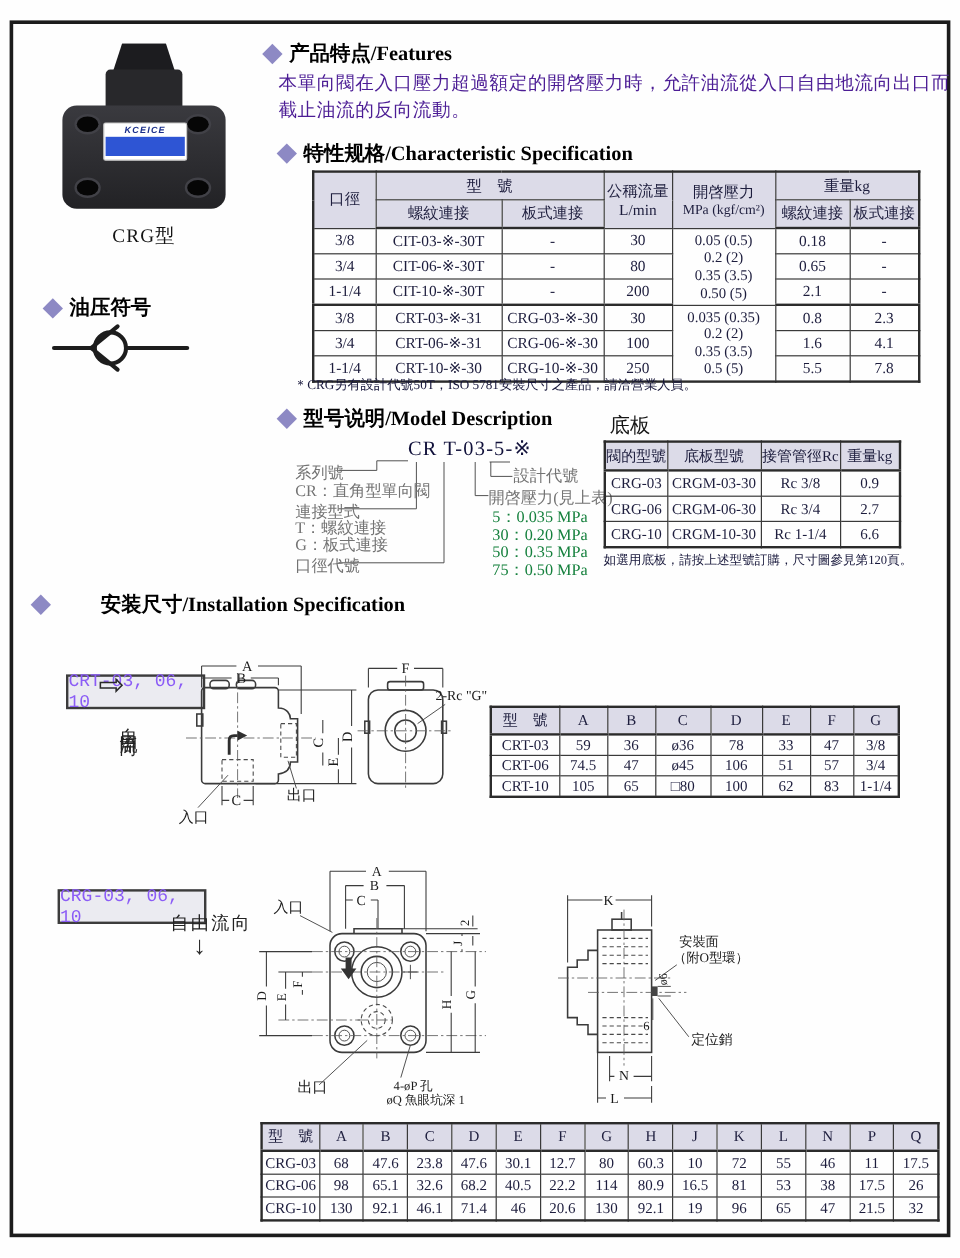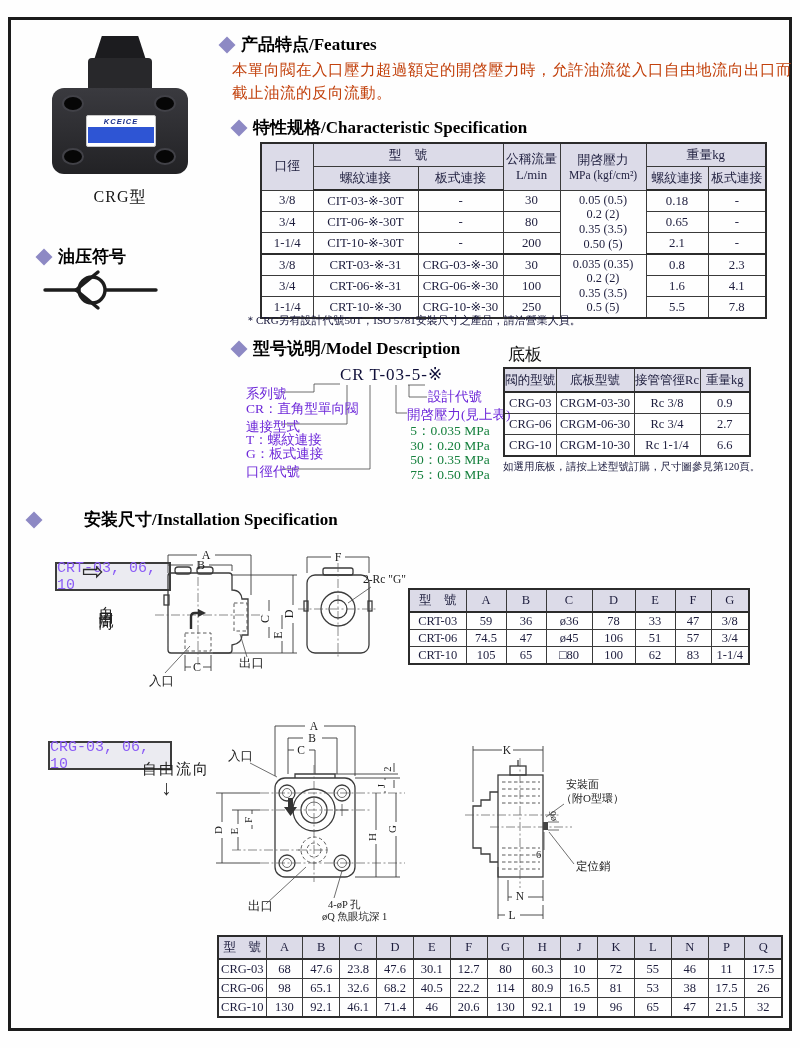--- a/index.html
+++ b/index.html
@@ -5,21 +5,21 @@
   html,body{margin:0;padding:0;background:#fff;}
   .page{position:relative;width:800px;height:1048px;background:#fefefe;overflow:hidden;
         font-family:"Liberation Serif","DejaVu Sans",serif;color:#111;}
   .page-border{position:absolute;left:8px;top:17px;width:778px;height:1008px;border:3px solid #1c1c1c;}
   .abs{position:absolute;}
   
   .sec-head{position:absolute;display:flex;align-items:center;gap:8px;font-weight:bold;
             font-size:17px;color:#000;white-space:nowrap;}
   .diamond{width:12px;height:12px;background:#8d89c4;transform:rotate(45deg);flex:0 0 auto;}
   
-  .para{position:absolute;font-size:15.5px;line-height:23px;color:#c2410c;letter-spacing:.5px;}
+  .para{position:absolute;font-size:15.5px;line-height:23px;color:#4c1d95;letter-spacing:.5px;}
   
   table{border-collapse:collapse;table-layout:fixed;color:#1d1d3d;}
   .doc-table{border:2px solid #2b2b2b;}
   .doc-table th,.doc-table td{border:1px solid #3a3a3a;text-align:center;vertical-align:middle;
        padding:0;font-weight:normal;overflow:hidden;}
   .doc-table thead th{background:#dcdbe8;}
   .doc-table thead tr:last-child th{border-bottom:2px solid #2b2b2b;}
   .spec{font-size:12.8px;}
   .spec td{height:20px;}
   .spec .hd th{height:22px;}
@@ -27,38 +27,38 @@
   tr.sep td{border-bottom:2px solid #2b2b2b;}
   .sub{font-size:12.5px;}
   .sub th{height:22px;}
   .sub td{height:20px;}
   .dimtab{font-size:12.5px;}
   .dimtab th{height:21px;}
   .dimtab td{height:16px;}
   .crgtab td{height:18px;}
   .footnote{position:absolute;font-size:11px;color:#16163a;white-space:nowrap;}
   
-  .md-label{position:absolute;font-size:13.5px;color:#6d28d9;white-space:nowrap;text-align:right;}
+  .md-label{position:absolute;font-size:13.5px;color:#737373;white-space:nowrap;text-align:right;}
   .md-code{position:absolute;font-size:17px;letter-spacing:1px;color:#10103a;white-space:nowrap;}
   .md-opts{position:absolute;font-size:13.5px;color:#15803d;text-align:center;line-height:14.5px;width:80px;}
   
   .draw-box{position:absolute;border:2px solid #3c3c3c;background:#ebebf1;color:#8b5cf6;
      font-family:Liberation Mono, monospace;font-size:15px;
      display:flex;align-items:center;justify-content:center;margin-top:44px;}
   
   .photo{position:absolute;left:52px;top:30px;width:136px;height:150px;}
   .cap{position:absolute;left:42px;top:6px;width:52px;height:24px;background:#1c1c1f;
        clip-path:polygon(15% 0,85% 0,100% 100%,0 100%);}
   .neck{position:absolute;left:36px;top:28px;width:64px;height:38px;background:#28282b;border-radius:4px;}
   .flange{position:absolute;left:0;top:58px;width:136px;height:86px;border-radius:12px;
        background:linear-gradient(#3a3a3f,#222225);}
   .hole{position:absolute;width:18px;height:13px;border-radius:50%;background:#060606;
        box-shadow:0 0 0 2px #414147;}
   .vlabel{position:absolute;left:34px;top:14px;width:68px;height:30px;background:#fff;
-       border:1px solid #c8c8c8;border-radius:2px;margin-top:13px;}
+       border:1px solid #c8c8c8;border-radius:2px;}
   .vlabel .brand{height:11px;text-align:center;font-family:"Liberation Sans",sans-serif;
        font-size:7.5px;font-weight:bold;font-style:italic;color:#1a2f8a;letter-spacing:1px;line-height:11px;}
   .vlabel .panel{height:16px;margin:0 1px 1px 1px;background:#2e55d4;}
   .prod-name{position:absolute;left:52px;top:187px;width:136px;text-align:center;font-size:16px;
        letter-spacing:1px;color:#141414;}
   
   .vflow{position:absolute;writing-mode:vertical-rl;font-size:15px;letter-spacing:3px;color:#222;}
   .hflow{position:absolute;font-size:15px;letter-spacing:2px;color:#222;white-space:nowrap;}
   .arrow-glyph{position:absolute;color:#2a2a2a;}
   
@@ -266,21 +266,21 @@
       <tr>
         <td>CRG-10</td>
         <td>CRGM-10-30</td>
         <td>Rc 1-1/4</td>
         <td>6.6</td>
       </tr>
     </tbody>
   </table>
   <div class="footnote" style="left:503px;top:460px;font-size:10.5px;">如選用底板，請按上述型號訂購，尺寸圖參見第120頁。</div>
 
-  <div class="sec-head" style="left:28px;top:508px;gap:44px;">
+  <div class="sec-head" style="left:28px;top:492px;gap:44px;">
     <span class="diamond"></span>
     <span>安装尺寸/Installation Specification</span>
   </div>
 
   <div class="draw-box" style="left:55px;top:518px;width:112px;height:25px;">CRT-03, 06, 10</div>
   <div class="arrow-glyph" style="left:82px;top:556px;font-size:26px;">⇨</div>
   <div class="vflow" style="left:96px;top:594px;height:95px;">自由流向</div>
   <svg style="left:135px;top:545px;" width="280" height="150" viewBox="0 0 280 150">
 
     <path class="ln" d="M36,28 h58 a3,3 0 0 1 3,3 v14 c7,0 10,5 10,9 h6 v36 h-6 c0,5 -3,9 -10,10 v5 a3,3 0 0 1 -3,3 h-58 a3,3 0 0 1 -3,-3 v-74 a3,3 0 0 1 3,-3 z"></path>

